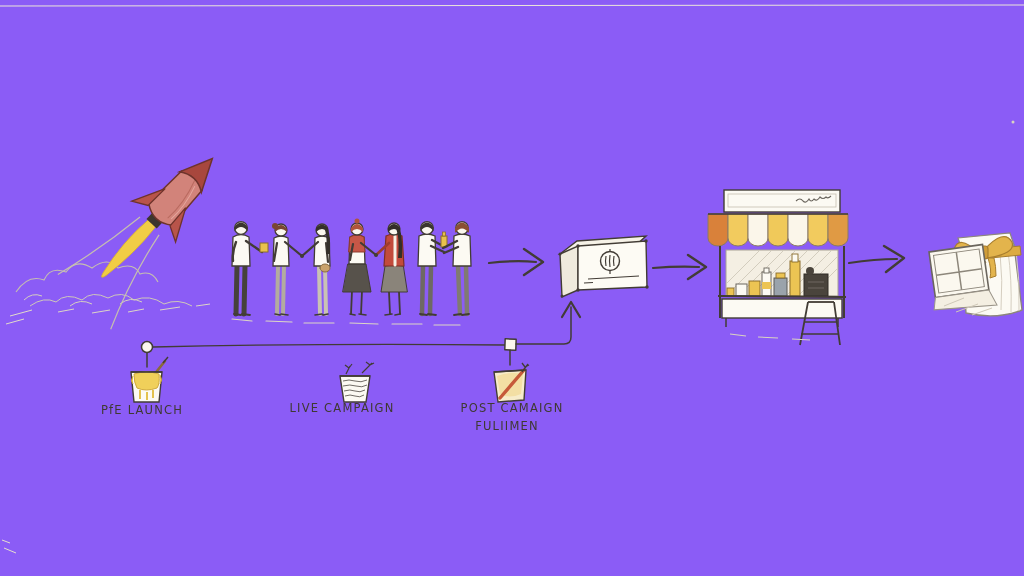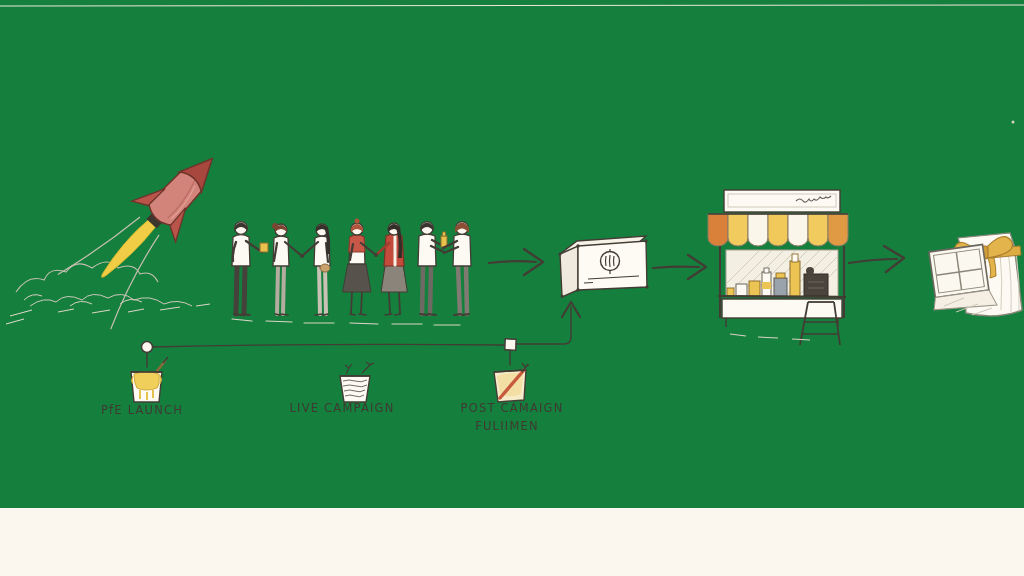--- a/index.html
+++ b/index.html
@@ -1,16 +1,16 @@
 <!DOCTYPE html>
 <html><head>
 <meta charset="utf-8">
 <style>
   html,body{margin:0;padding:0;background:#fbf7ee;}
-  .stage{position:relative;width:1024px;height:508px;overflow:hidden;background:#15803d;
+  .stage{position:relative;width:1024px;height:576px;overflow:hidden;background:#8b5cf6;
          font-family:"DejaVu Sans",sans-serif;}
   svg{position:absolute;top:0;left:0;display:block;}
   text.phase-label{font-family:"DejaVu Sans",sans-serif;font-size:11.5px;letter-spacing:1.2px;
                    fill:#3f3932;font-weight:500;}
 </style>
 </head>
 <body>
 
 <div class="stage">
 <svg width="1024" height="576" viewBox="0 0 1024 576">

